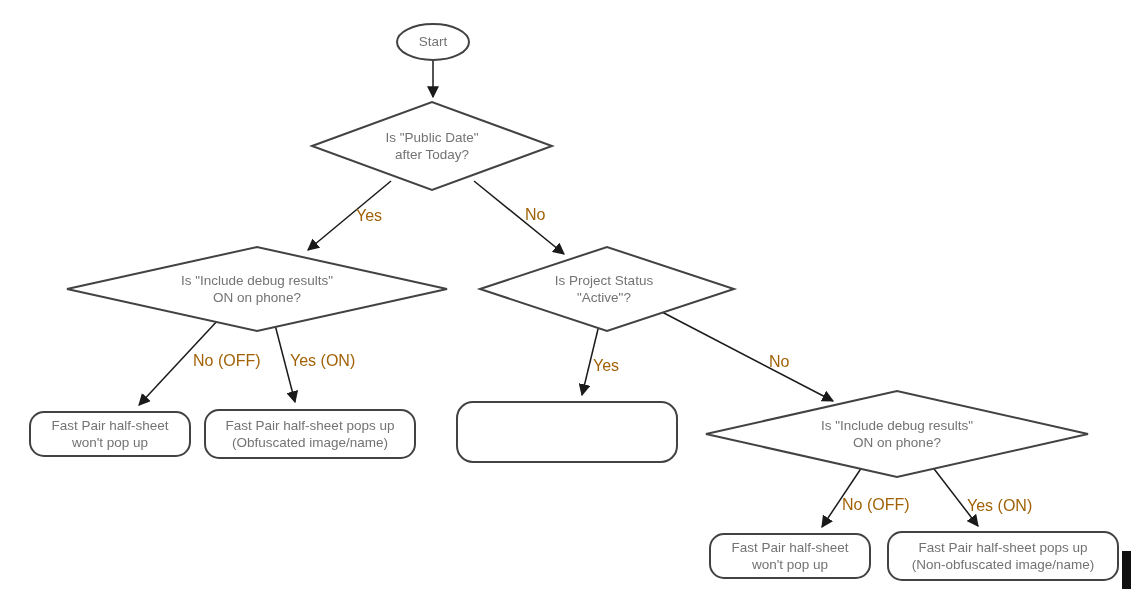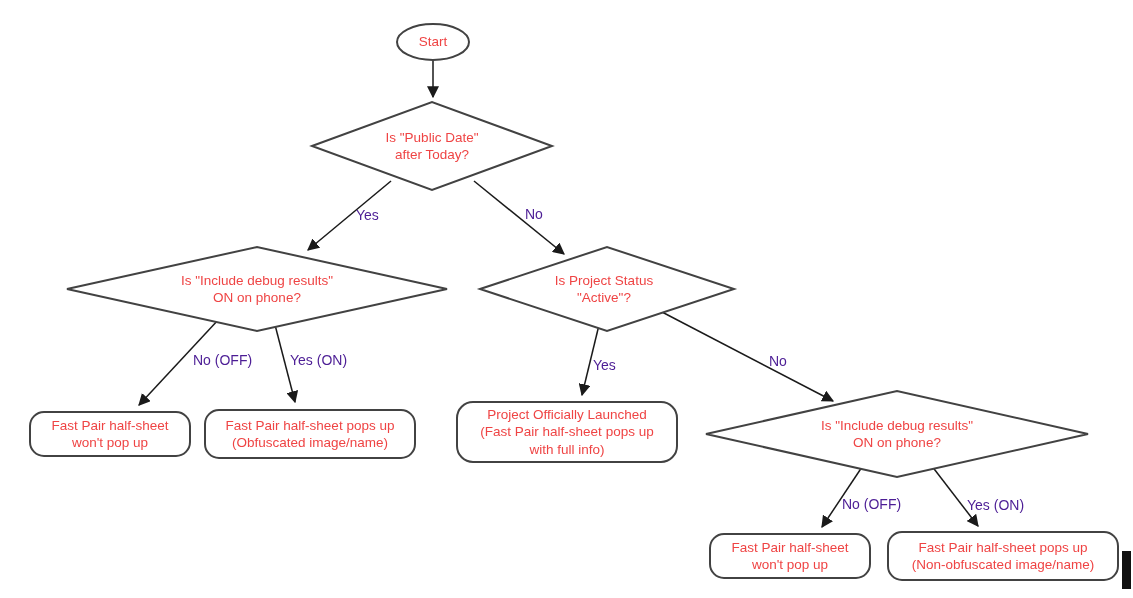--- a/index.html
+++ b/index.html
@@ -22,27 +22,27 @@
   }
   .node-label {
     position: absolute;
     display: flex;
     align-items: center;
     justify-content: center;
     text-align: center;
     white-space: pre-line;
     font-size: 13.5px;
     line-height: 1.28;
-    color: #ef4444;
+    color: #737373;
     pointer-events: none;
   }
   .edge-label {
     position: absolute;
-    font-size: 14px;
-    color: #4c1d95;
+    font-size: 16px;
+    color: #a16207;
     white-space: nowrap;
     pointer-events: none;
   }
   .shape {
     fill: #ffffff;
     stroke: #424242;
     stroke-width: 2;
   }
   .arrow {
     stroke: #1a1a1a;
@@ -104,23 +104,20 @@
 
   <div class="node-label" style="left:747px; top:407px; width:300px; height:54px;">Is "Include debug results"
 ON on phone?</div>
 
   <div class="node-label" style="left:30px;  top:412px; width:160px; height:44px;">Fast Pair half-sheet
 won't pop up</div>
 
   <div class="node-label" style="left:205px; top:410px; width:210px; height:48px;">Fast Pair half-sheet pops up
 (Obfuscated image/name)</div>
 
-  <div class="node-label" style="left:457px; top:402px; width:220px; height:60px;">Project Officially Launched
-(Fast Pair half-sheet pops up
-with full info)</div>
 
   <div class="node-label" style="left:710px; top:534px; width:160px; height:44px;">Fast Pair half-sheet
 won't pop up</div>
 
   <div class="node-label" style="left:888px; top:532px; width:230px; height:48px;">Fast Pair half-sheet pops up
 (Non-obfuscated image/name)</div>
 
   <div class="edge-label" style="left:356px; top:207px;">Yes</div>
   <div class="edge-label" style="left:525px; top:206px;">No</div>
 

